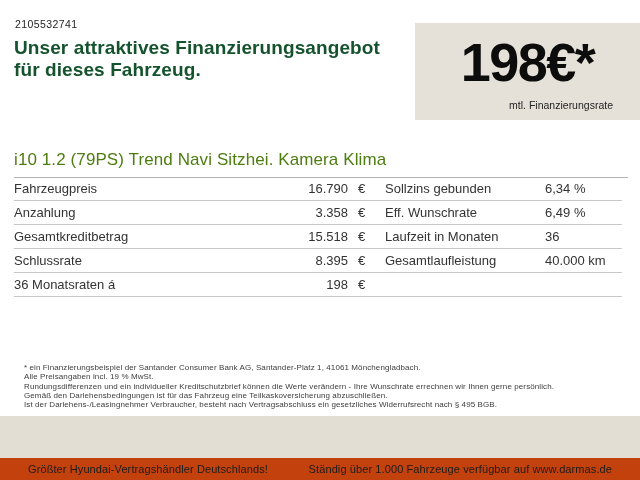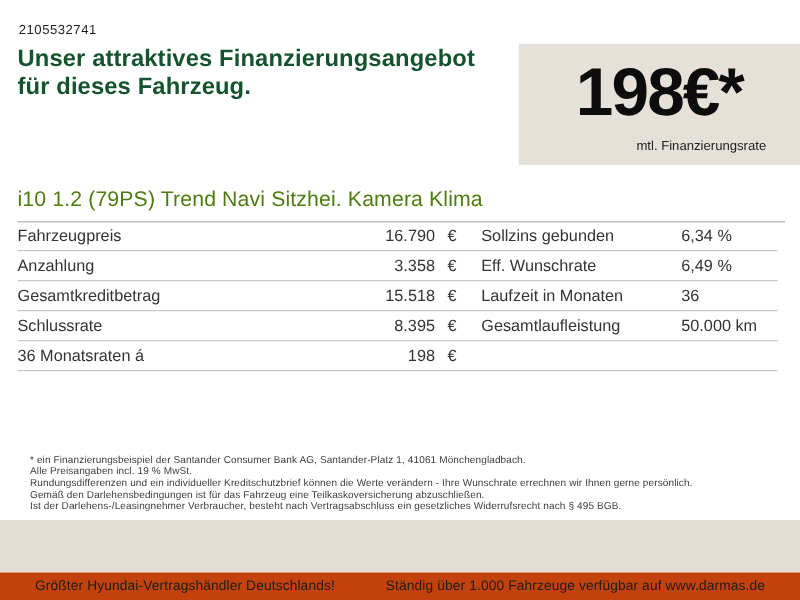--- a/index.html
+++ b/index.html
@@ -18,21 +18,20 @@
     font-size:10.5px; letter-spacing:.4px; color:#1e1e1e;
   }
   .heading {
     position:absolute; left:14px; top:37px;
     font-size:19px; line-height:22px; font-weight:700;
     color:#14532d; letter-spacing:.1px;
   }
   .rate-box {
     position:absolute; left:415px; top:23px; width:225px; height:97px;
     background:#e6e1d8;
-    margin-top:12px;
   }
   .rate-value {
     margin-top:9px; text-align:center;
     font-size:54px; line-height:60px; font-weight:800;
     letter-spacing:-1.5px; color:#0c0c0c;
   }
   .rate-caption {
     position:absolute; right:27px; bottom:9px;
     font-size:10.5px; color:#232323;
   }
@@ -138,21 +137,21 @@
       <div class="row">
         <span class="lbl">Eff. Wunschrate</span>
         <span class="val">6,49 %</span>
       </div>
       <div class="row">
         <span class="lbl">Laufzeit in Monaten</span>
         <span class="val">36</span>
       </div>
       <div class="row">
         <span class="lbl">Gesamtlaufleistung</span>
-        <span class="val">50.000 km</span>
+        <span class="val">40.000 km</span>
       </div>
       <div class="row">
         <span class="lbl"></span>
         <span class="val"></span>
       </div>
     </div>
 
   </div>
 
   <div class="fineprint">

